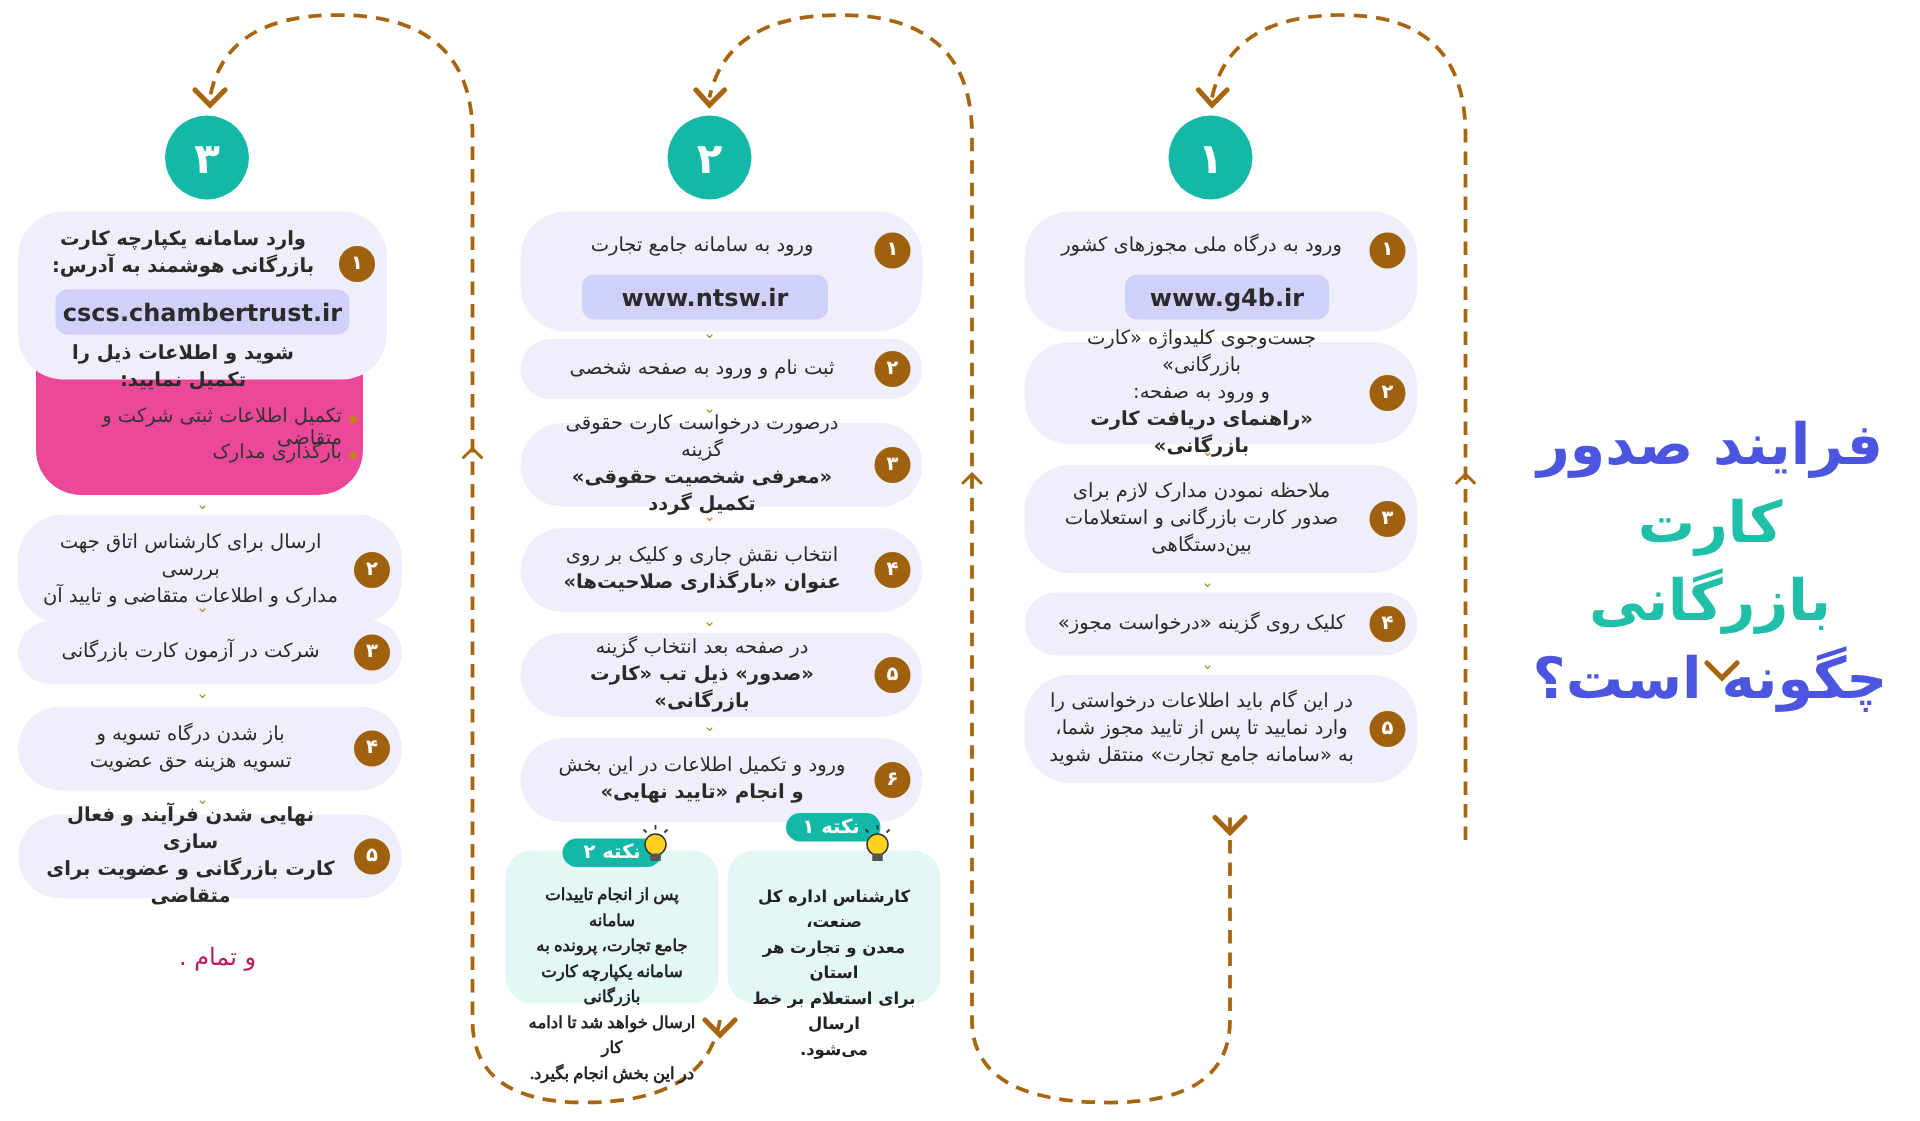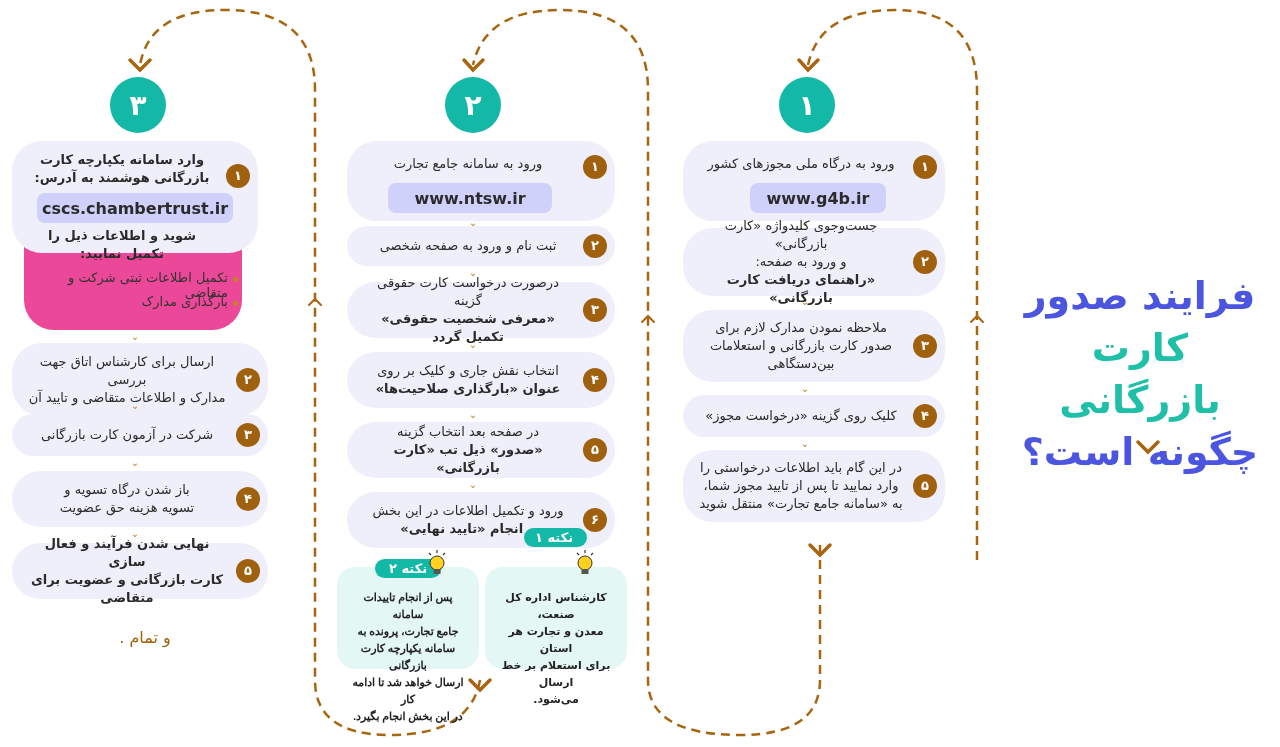--- a/index.html
+++ b/index.html
@@ -24,21 +24,21 @@
   .chev { position: absolute; width: 10px; height: 10px; color: #c0841e; font-size: 10px; line-height: 10px; text-align: center; }
 
   .sub-panel { position: absolute; background: #ec4899; border-radius: 0 0 30px 30px; }
   .sub-panel .bullet { position: absolute; right: 14px; font-size: 13px; color: #333; }
   .sub-panel .bullet::after { content: ""; position: absolute; right: -10px; top: 7px; width: 5px; height: 5px; border-radius: 50%; background: #c0841e; }
 
   .note { position: absolute; background: #e3f7f5; border-radius: 18px; padding: 22px 12px 10px; font-size: 11px; line-height: 17px; text-align: center; color: #222; font-weight: bold; }
   .note-tag { position: absolute; background: #14b8a6; color: #fff; font-weight: bold; font-size: 13px; border-radius: 12px; padding: 2px 14px; }
   .bulb { position: absolute; width: 22px; height: 28px; }
 
-  .end-text { position: absolute; left: 100px; top: 628px; width: 90px; text-align: center; font-size: 16px; color: #a16207; }
+  .end-text { position: absolute; left: 100px; top: 628px; width: 90px; text-align: center; font-size: 16px; color: #be185d; }
 </style>
 </head>
 <body>
 
 <svg class="connectors" viewBox="0 0 1280 747">
   <g fill="none" stroke="#a8650f" stroke-width="2.5" stroke-dasharray="9 6">
 
     <path d="M977 560 L977 90 Q977 10 895 10 Q820 10 808 65"></path>
 
     <path d="M820 545 L820 680 Q820 735 740 735 Q648 735 648 680 L648 90 Q648 10 560 10 Q485 10 473 65"></path>
@@ -159,21 +159,21 @@
   </div>
   <span class="num">۶</span>
 </div>
 
 <div class="note" style="left:485px; top:567px; width:142px; height:102px;">
   <div>کارشناس اداره کل صنعت،</div>
   <div>معدن و تجارت هر استان</div>
   <div>برای استعلام بر خط ارسال</div>
   <div>می‌شود.</div>
 </div>
-<div class="note-tag" style="left:524px; top:528px;padding-left:11px;">نکته ۱</div>
+<div class="note-tag" style="left:524px; top:542px;padding-left:11px;">نکته ۱</div>
 <svg class="bulb" style="left:574px; top:550px;" viewBox="0 0 22 28">
   <g stroke="#333" stroke-width="1.2">
       <line x1="11" y1="0" x2="11" y2="3"></line>
       <line x1="3" y1="3" x2="5" y2="5"></line>
       <line x1="19" y1="3" x2="17" y2="5"></line>
     </g>
   <circle cx="11" cy="13" r="7" fill="#ffd21f" stroke="#333" stroke-width="1"></circle>
   <rect x="7.5" y="19" width="7" height="5" fill="#555"></rect>
 </svg>
 

